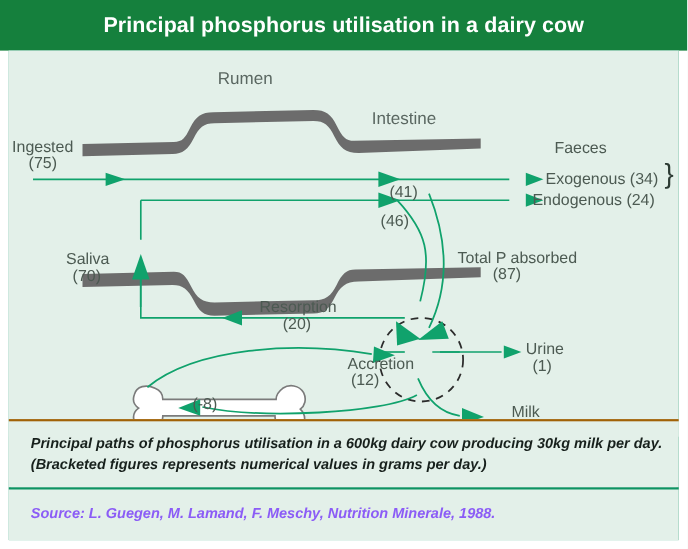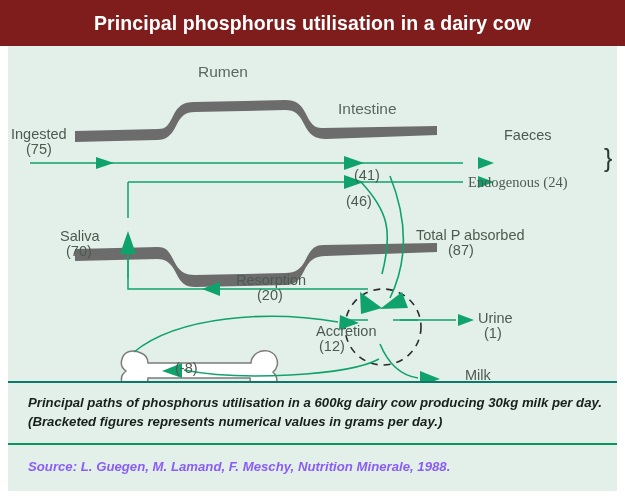--- a/index.html
+++ b/index.html
@@ -14,21 +14,21 @@
     width: 625px;
     height: 499px;
     background: #ffffff;
     overflow: hidden;
   }
   
   #header {
     position: absolute;
     left: 0; top: 0;
     width: 625px; height: 46px;
-    background: #7f1d1d;
+    background: #15803d;
   }
   #header-title {
     position: absolute;
     left: 0; top: 0;
     width: 625px; height: 46px;
     display: flex;
     align-items: center;
     justify-content: center;
     color: #ffffff;
     font-size: 19.5px;
@@ -51,21 +51,21 @@
     width: 609px; height: 351px;
     background: #e3f0e9;
     overflow: hidden;
   }
   #diagram-svg { position:absolute; left:0; top:0; }
   
   #caption-block {
     position: absolute;
     left: 8px; top: 381px;
     width: 609px; height: 62px;
-    border-top: 2px solid #0f766e;
+    border-top: 2px solid #a16207;
     background: #e3f0e9;
   }
   #caption-text {
     position: absolute;
     left: 20px; top: 10px;
     width: 575px;
     font-family: "Liberation Sans", sans-serif;
     font-style: italic;
     font-weight: bold;
     font-size: 13.2px;
@@ -218,21 +218,22 @@
 
     <div class="dlabel organ" style="left:190px; top:18px;">Rumen</div>
 
     <div class="dlabel organ" style="left:330px; top:55px;">Intestine</div>
 
     <div class="dlabel" style="left:3px; top:81px;">Ingested</div>
     <div class="dlabel" style="left:18px; top:96px;">(75)</div>
 
     <div class="dlabel" style="left:496px; top:82px;">Faeces</div>
 
-    <div class="dlabel" style="left:460px; top:129px;font-family:Liberation Serif, serif;">Endogenous (24)</div>
+    <div class="dlabel" style="left:488px; top:110px;">Exogenous (34)</div>
+    <div class="dlabel" style="left:476px; top:129px;">Endogenous (24)</div>
 
     <div class="dlabel" style="left:596px; top:105px; font-size:25px; color:#2c3a33;">}</div>
 
     <div class="dlabel" style="left:346px; top:122px;">(41)</div>
     <div class="dlabel" style="left:338px; top:148px;">(46)</div>
 
     <div class="dlabel" style="left:52px; top:183px;">Saliva</div>
     <div class="dlabel" style="left:58px; top:198px;">(70)</div>
 
     <div class="dlabel" style="left:408px; top:182px;">Total P absorbed</div>

